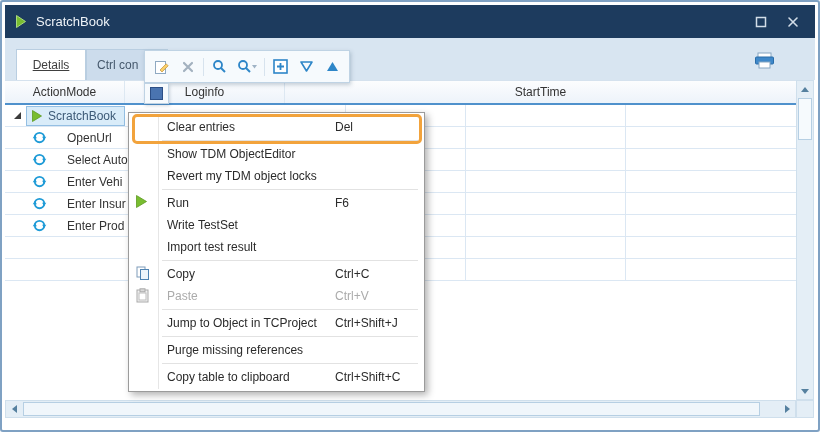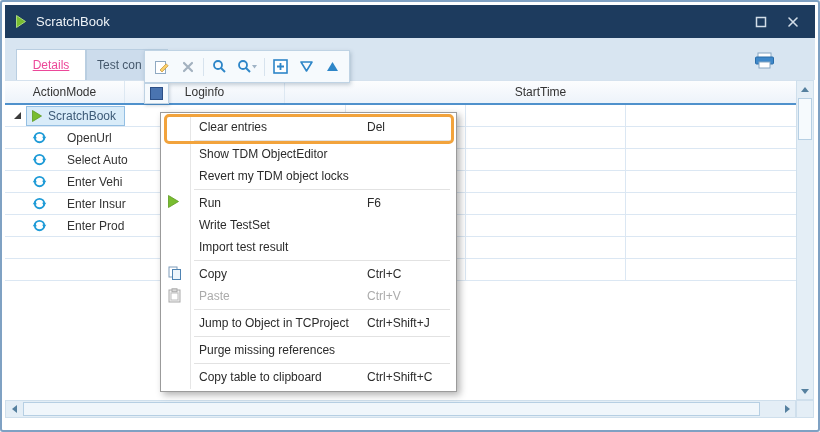--- a/index.html
+++ b/index.html
@@ -12,21 +12,21 @@
     display:flex;align-items:center;z-index:2;}
   .tb-play{margin-left:11px;display:flex;}
   .tb-title{color:#eef3f8;font-size:13px;margin-left:10px;}
   .win-controls{margin-left:auto;display:flex;gap:8px;margin-right:10px;}
   .win-btn{width:24px;height:22px;display:flex;align-items:center;justify-content:center;cursor:default;}
 
   
   .tabstrip{position:absolute;left:3px;top:36px;right:3px;height:42px;background:#d8e5f1;z-index:1;}
   .tab{position:absolute;top:11px;height:31px;box-sizing:border-box;display:flex;align-items:center;
     justify-content:center;border:1px solid #b9cee1;border-bottom:none;}
-  .tab-details{left:11px;width:70px;background:#fff;color:#ec4899;z-index:2;text-decoration:underline;}
+  .tab-details{left:11px;width:70px;background:#fff;color:#404040;z-index:2;text-decoration:underline;}
   .tab-testcon{left:81px;width:82px;background:#ccdcec;color:#45586c;z-index:1;
     justify-content:flex-start;padding-left:10px;}
   .print-btn{position:absolute;right:40px;top:14px;}
 
   
   .header{position:absolute;left:3px;top:78px;width:791px;height:25px;box-sizing:border-box;
     background:linear-gradient(#fcfdfe,#edf3fa);border-top:1px solid #d5e2ee;
     border-bottom:2px solid #4f91cc;display:flex;z-index:3;}
   .hcell{height:100%;display:flex;align-items:center;justify-content:center;color:#333;
     box-sizing:border-box;border-right:1px solid #dde8f2;}
@@ -55,21 +55,21 @@
     align-items:center;z-index:20;box-sizing:border-box;padding:0 4px;}
   .tbtn{width:26px;height:24px;display:flex;align-items:center;justify-content:center;}
   .tbtn-wide{width:30px;}
   .tsep{width:1px;height:18px;background:#d7e3ee;margin:0 2px;}
   .swatch-box{position:absolute;left:142px;top:81px;width:25px;height:21px;background:#f6fafd;
     border:1px solid #bfd3e4;box-shadow:1px 2px 3px rgba(40,70,100,.2);display:flex;
     align-items:center;justify-content:center;z-index:20;box-sizing:border-box;}
   .swatch{width:11px;height:11px;background:#4a74b0;border:1px solid #2c4f86;}
 
   
-  .menu{position:absolute;left:158px;top:110px;width:297px;box-sizing:border-box;background:#fff;
+  .menu{position:absolute;left:126px;top:110px;width:297px;box-sizing:border-box;background:#fff;
     border:1px solid #9b9b9b;box-shadow:3px 3px 7px rgba(0,0,0,.3);z-index:30;padding:3px 0;}
   .menu::before{content:'';position:absolute;left:29px;top:2px;bottom:2px;width:1px;background:#e6e6e6;}
   .mi{position:relative;height:22px;line-height:22px;padding-left:38px;color:#2b2b2b;cursor:default;}
   .mi-short{position:absolute;left:206px;top:0;text-align:right;}
   .mi.disabled{color:#ababab;}
   .msep{height:1px;background:#e2e2e2;margin:2px 6px 2px 33px;}
   .mi-icon{position:absolute;left:7px;top:3px;display:flex;}
   .annotation{position:absolute;left:3px;top:1px;width:284px;height:24px;border:3px solid #f2a33c;
     border-radius:5px;pointer-events:none;z-index:2;}
 
@@ -121,21 +121,21 @@
           </svg>
       </div>
     </div>
   </div>
 
   <div class="tabstrip">
     <div class="tab tab-details">
       <span>Details</span>
     </div>
     <div class="tab tab-testcon">
-      <span>Test con</span>
+      <span>Ctrl con</span>
     </div>
     <div class="print-btn">
       <svg width="21" height="17" viewBox="0 0 21 17">
         <rect x="4" y="1" width="13" height="4.5" fill="#fff" stroke="#86a6c2"></rect>
         <rect x="1.5" y="5" width="18" height="7" rx="1" fill="#3f88c9" stroke="#2a6da8"></rect>
         <rect x="5" y="10" width="11" height="6" fill="#fff" stroke="#86a6c2"></rect>
       </svg>
     </div>
   </div>
 

